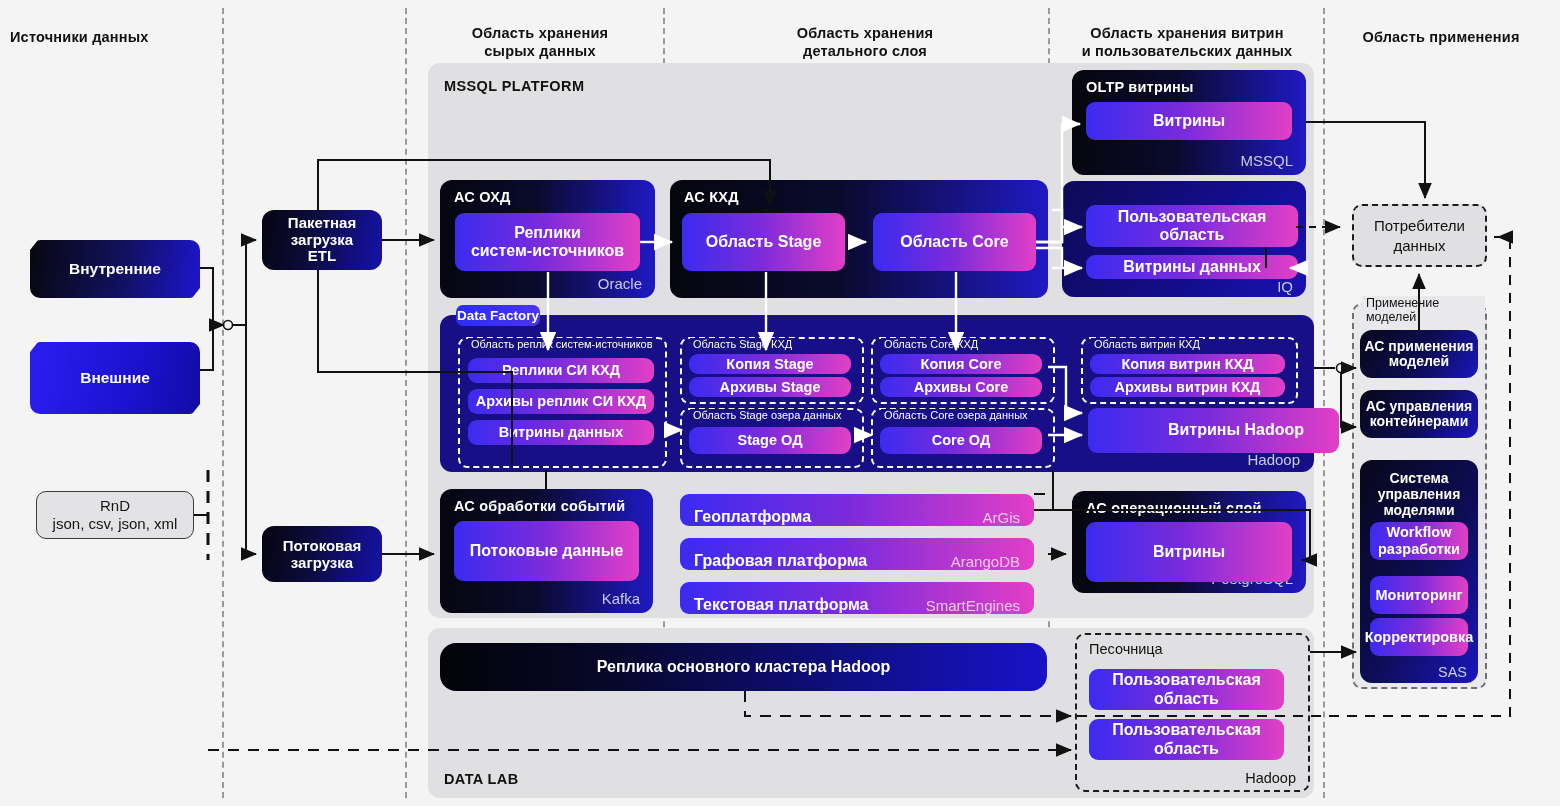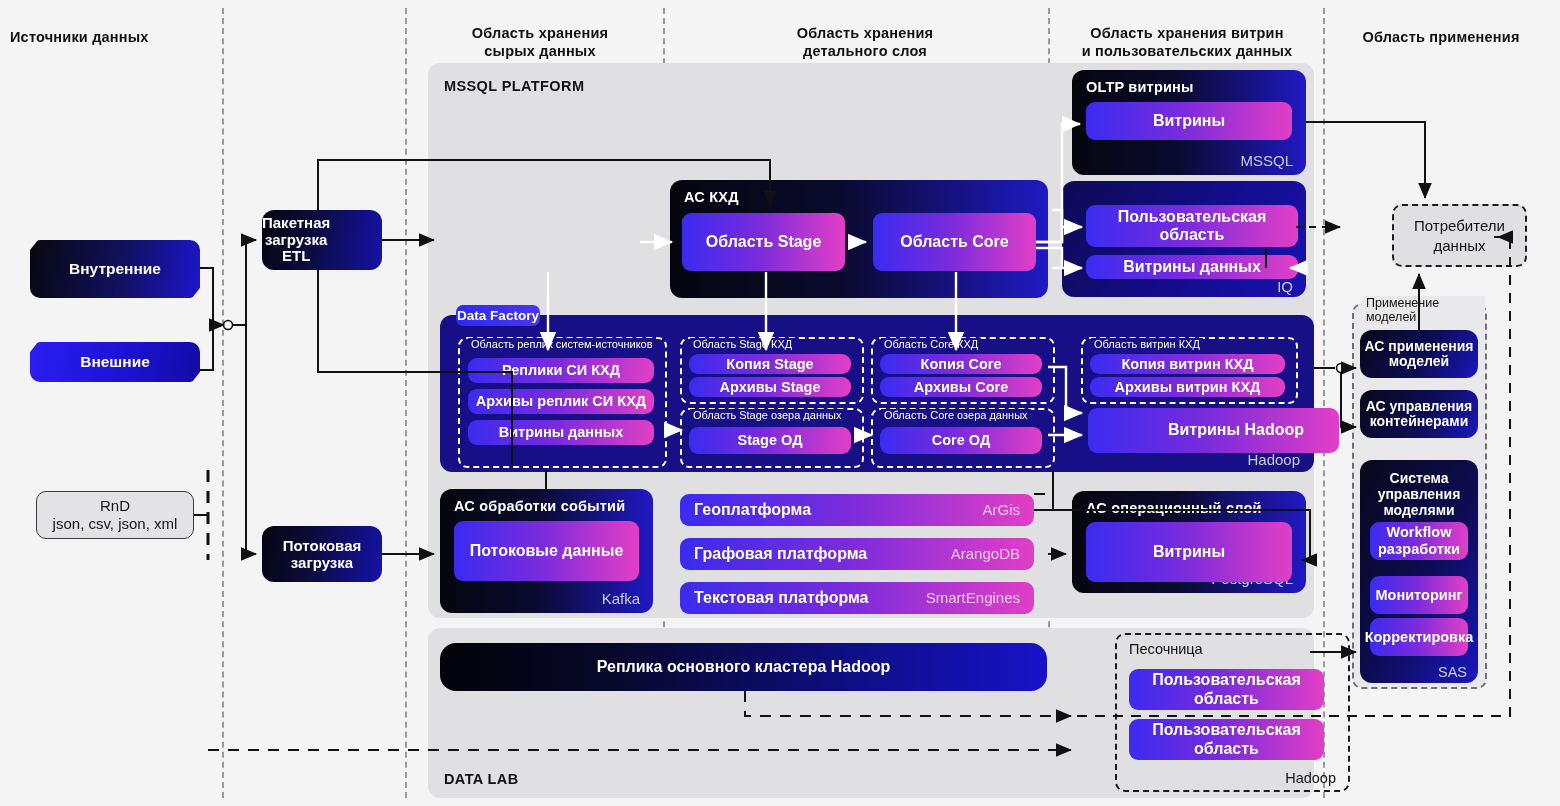--- a/index.html
+++ b/index.html
@@ -23,29 +23,29 @@
   .sys .vendor{position:absolute;right:13px;bottom:6px;font-size:15px;color:#c9cbe8;font-weight:400;}
   .g-black-blue{background:linear-gradient(100deg,#050510 0%,#0b0b38 38%,#1512a8 100%);}
   .g-black-blue2{background:linear-gradient(90deg,#06060f 0%,#0a0a2e 45%,#2019c4 100%);}
   .g-navy{background:linear-gradient(120deg,#07071a 0%,#0d0d55 55%,#1b16bf 100%);}
 
   
   .pill{border-radius:9px;display:flex;align-items:center;justify-content:center;
         color:#fff;font-weight:700;text-align:center;line-height:1.15;font-size:16px;
         background:linear-gradient(90deg,#3b2bf0 0%,#7b2bdc 48%,#e23fc6 100%);}
   .pill.small{font-size:14.5px;}
-  .pill.lbl{justify-content:flex-start;padding-left:14px;font-weight:700;}
+  .pill.lbl{justify-content:flex-start;padding-left:14px;font-weight:700;align-items:flex-end;}
   .pill .vend{position:absolute;right:14px;font-weight:400;color:#f3c9ee;font-size:15px;}
 
   
   .dasharea{border:2px dashed #ffffff;border-radius:9px;position:absolute;}
   .dasharea .cap{position:absolute;left:8px;top:-1px;font-size:11px;color:#fff;font-weight:400;
                  background:#160f85;padding:0 3px;line-height:12px;}
 
-  .dashgray{border:2.5px dashed #1c1c1c;border-radius:10px;margin-left:40px;}
+  .dashgray{border:2.5px dashed #1c1c1c;border-radius:10px;}
   .dashgray2{border:2px dashed #6f6f74;border-radius:10px;}
 
   
   .srcnotch{color:#fff;font-weight:700;font-size:15.5px;display:flex;align-items:center;justify-content:center;
      clip-path:polygon(0 10px,8px 0,100% 0,100% calc(100% - 10px),calc(100% - 8px) 100%,0 100%);
      border-radius:10px;}
   .src-int{background:linear-gradient(100deg,#07070f 0%,#111160 55%,#1d15cf 100%);}
   .src-ext{background:linear-gradient(100deg,#2b1ef2 0%,#1a12cf 60%,#120ba6 100%);}
 
   .rnd{background:#e3e3e5;border:1.6px solid #3b3b3f;border-radius:10px;
@@ -86,37 +86,43 @@
 и пользовательских данных</div>
   <div class="abs colhdr" style="left:1330px;top:28px;width:222px;white-space:pre-line;">Область применения</div>
 
   <div class="abs graybox" style="left:428px;top:63px;width:886px;height:555px;"></div>
   <div class="abs platform-tag" style="left:444px;top:78px;">MSSQL PLATFORM</div>
 
   <div class="abs graybox-lab" style="left:428px;top:628px;width:886px;height:170px;"></div>
   <div class="abs platform-tag" style="left:444px;top:771px;">DATA LAB</div>
 
   <div class="abs srcnotch src-int" style="left:30px;top:240px;width:170px;height:58px;">Внутренние</div>
-  <div class="abs srcnotch src-ext" style="left:30px;top:342px;width:170px;height:40px;">Внешние</div>
+  <div class="abs srcnotch src-ext" style="left:30px;top:342px;width:170px;height:72px;">Внешние</div>
 
   <div class="abs rnd" style="left:36px;top:491px;width:158px;height:48px;">
     <span>RnD</span>
     <span>json, csv, json, xml</span>
   </div>
 
-  <div class="abs sys g-black-blue" style="left:262px;top:210px;width:120px;height:60px;display:flex;align-items:center;">
+  <div class="abs sys g-black-blue" style="left:262px;top:210px;width:120px;height:60px;display:flex;align-items:center;justify-content:center;">
     <span style="white-space:pre-line;text-align:center;font-size:15px;font-weight:700;line-height:1.12;">Пакетная
 загрузка
 ETL</span>
   </div>
   <div class="abs sys g-black-blue" style="left:262px;top:526px;width:120px;height:56px;display:flex;align-items:center;justify-content:center;">
     <span style="white-space:pre-line;text-align:center;font-size:15px;font-weight:700;line-height:1.15;">Потоковая
 загрузка</span>
   </div>
 
+  <div class="abs sys g-black-blue2" style="left:440px;top:180px;width:215px;height:118px;position:absolute;">
+    <span class="title">АС ОХД</span>
+    <span class="vendor">Oracle</span>
+    <div class="pill" style="position:absolute;left:15px;top:33px;width:185px;height:58px;white-space:pre-line;">Реплики
+систем-источников</div>
+  </div>
 
   <div class="abs sys g-black-blue2" style="left:670px;top:180px;width:378px;height:118px;">
     <span class="title">АС КХД</span>
     <div class="pill" style="position:absolute;left:12px;top:213px;width:163px;height:58px;">Область Stage</div>
     <div class="pill" style="position:absolute;left:203px;top:213px;width:163px;height:58px;">Область Core</div>
   </div>
   <div class="abs pill" style="left:682px;top:213px;width:163px;height:58px;">Область Stage</div>
   <div class="abs pill" style="left:873px;top:213px;width:163px;height:58px;">Область Core</div>
 
   <div class="abs datafactory" style="left:456px;top:305px;width:84px;height:21px;z-index:6;">Data Factory</div>

